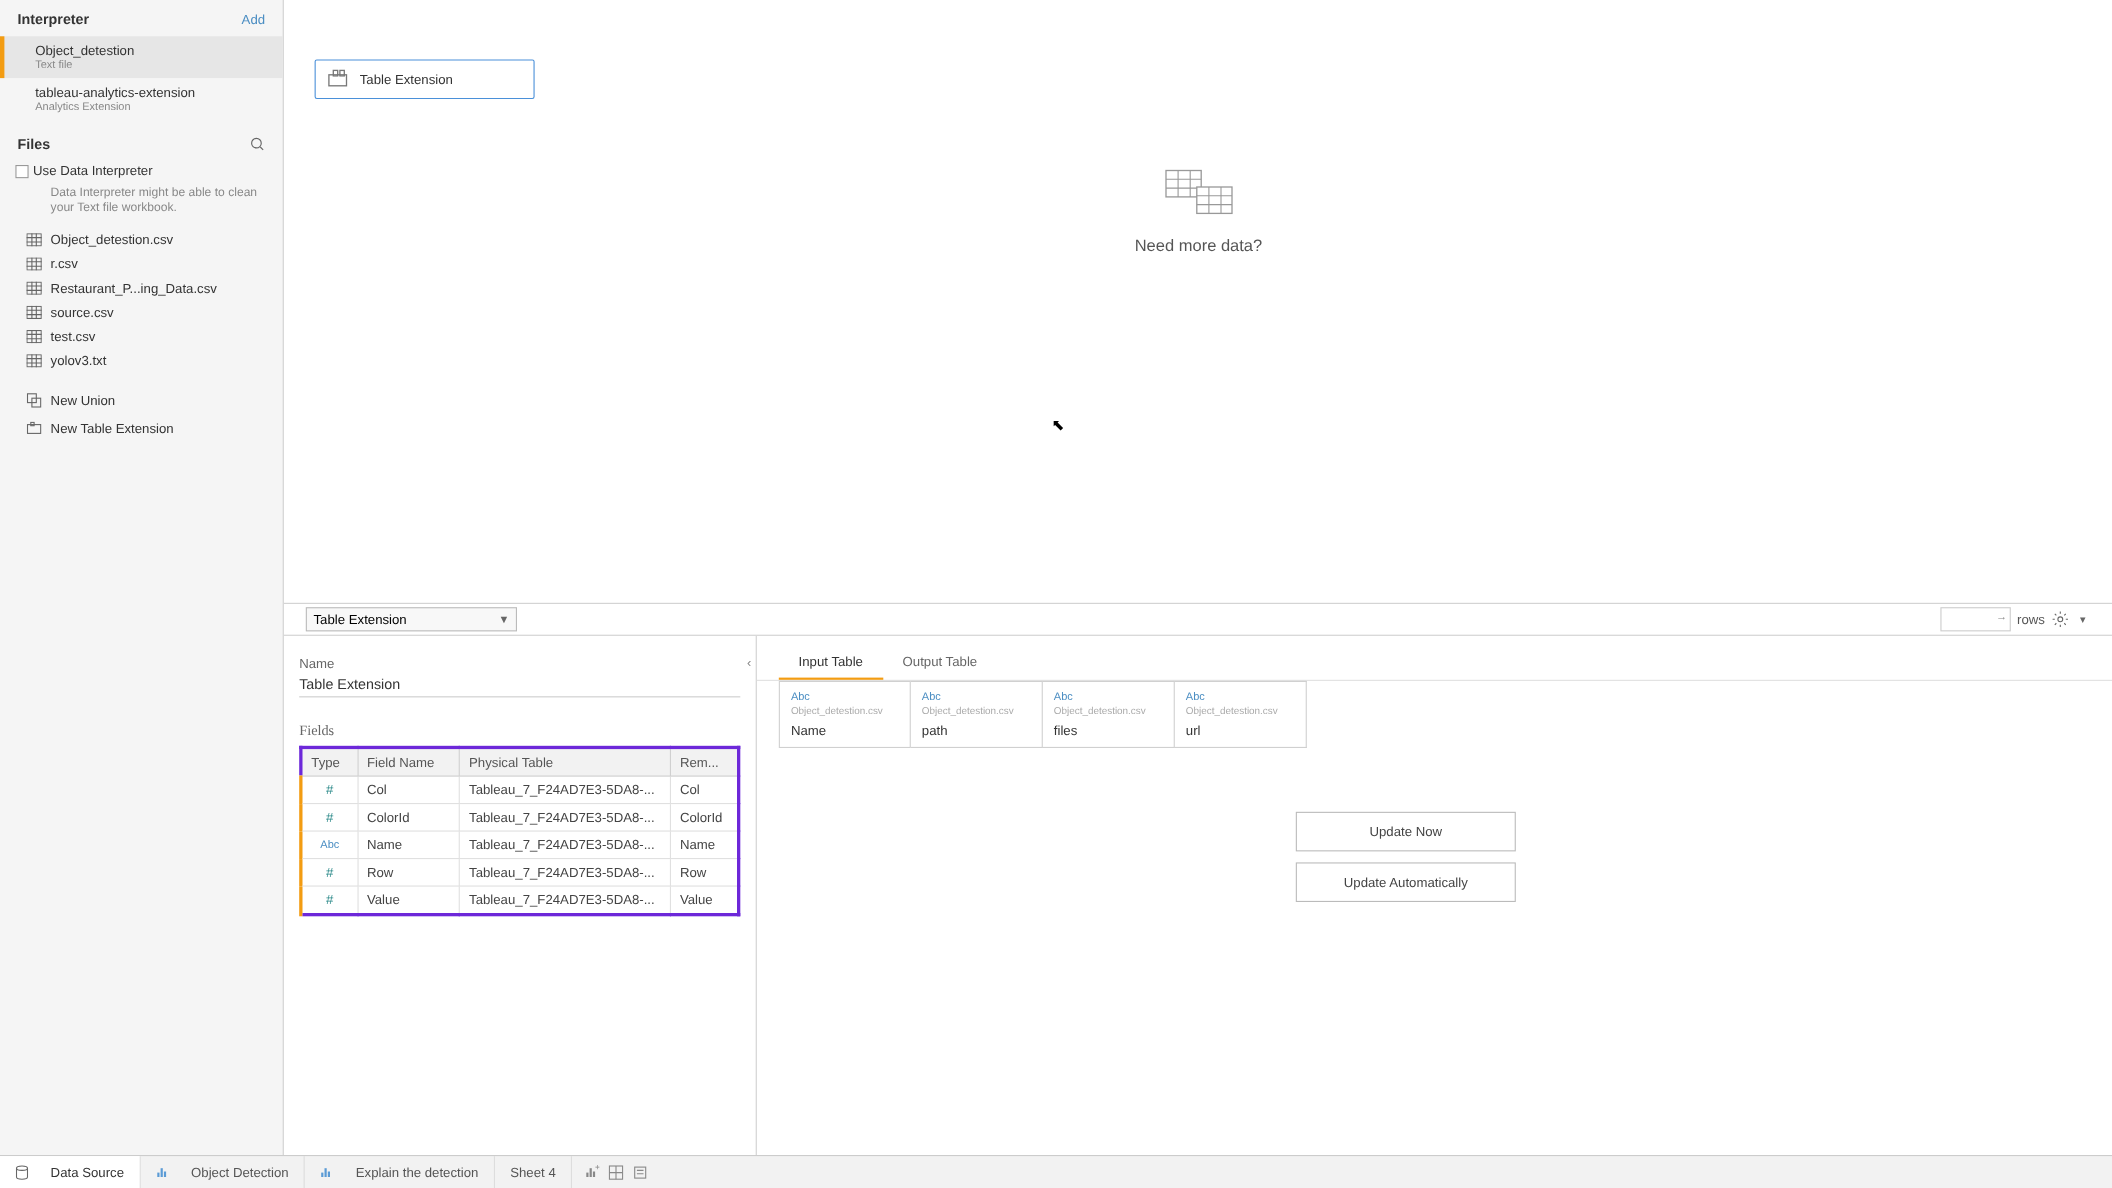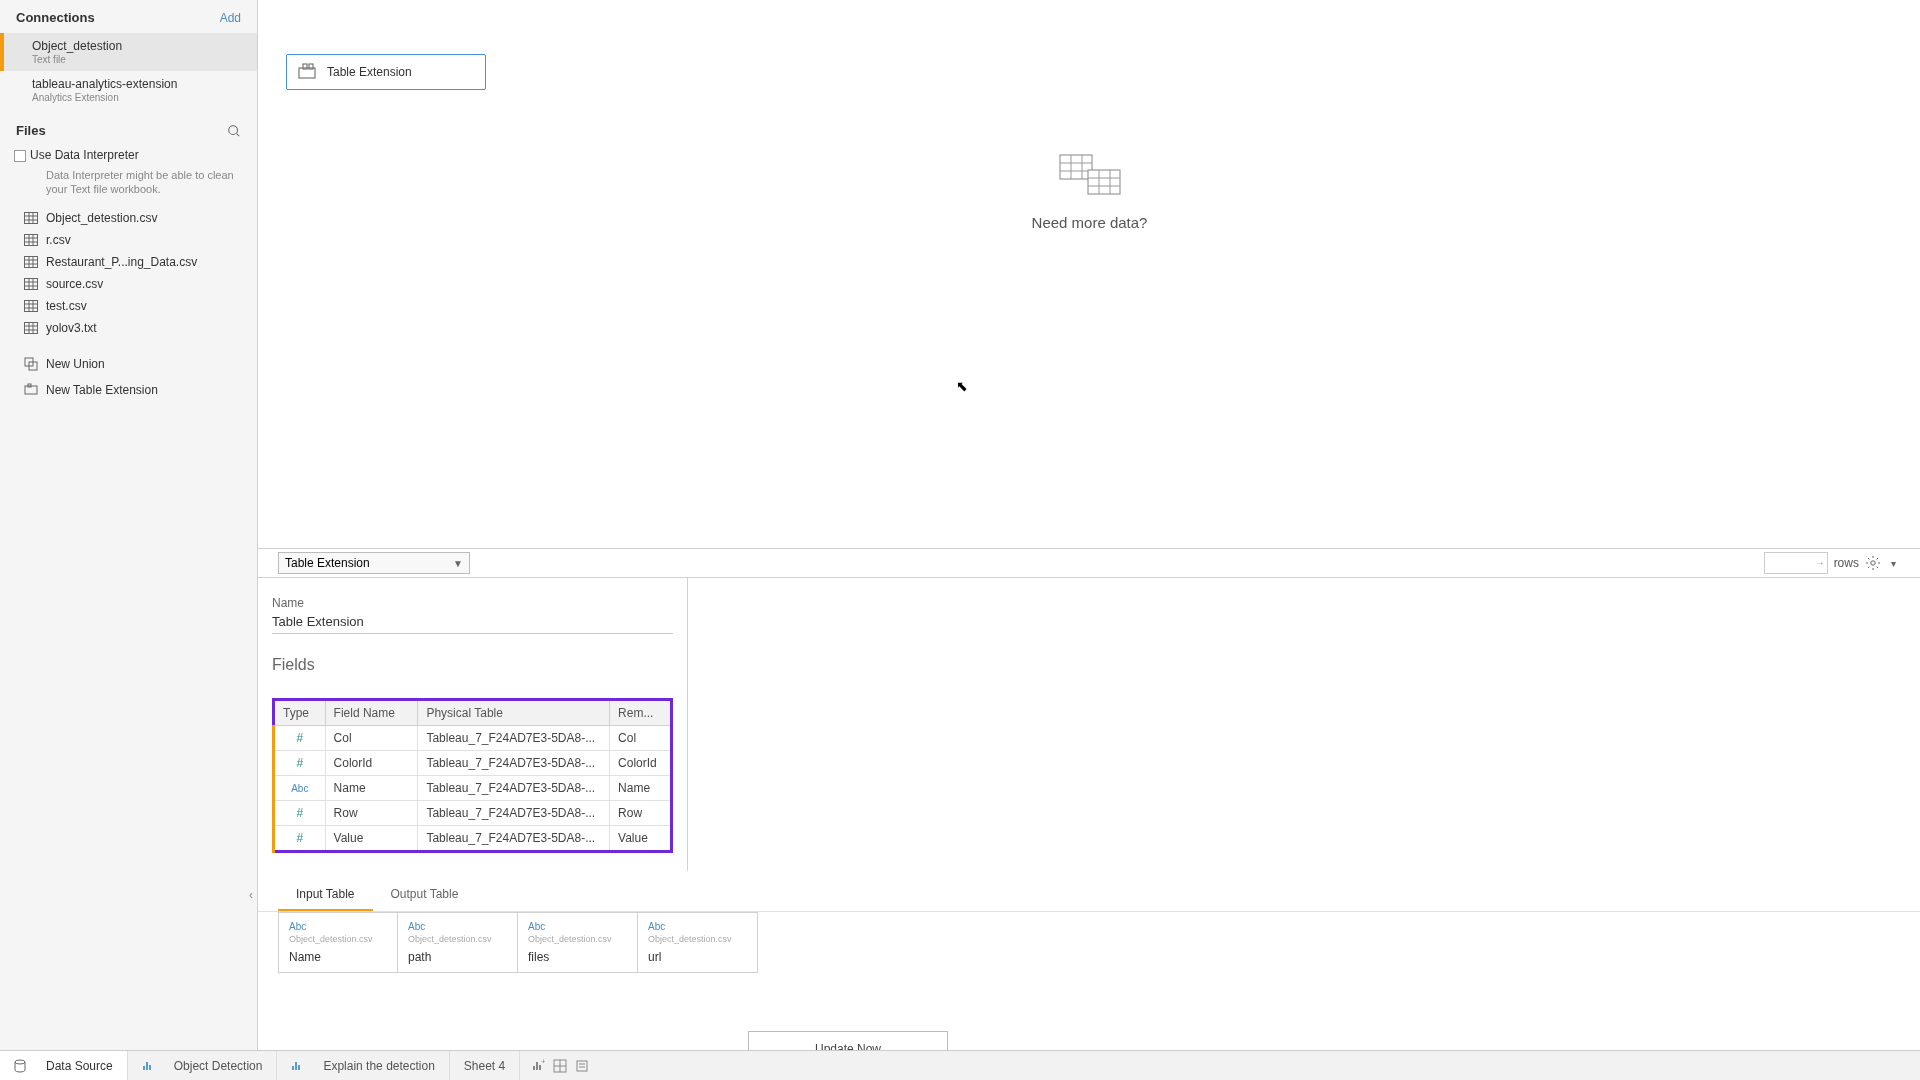--- a/index.html
+++ b/index.html
@@ -37,26 +37,26 @@
 .mid-bar { position: absolute; left: 0; right: 0; top: 548px; height: 30px; border-top: 1px solid #d0d0d0; border-bottom: 1px solid #d0d0d0; display: flex; align-items: center; padding: 0 20px; }
 .ds-select { width: 192px; height: 22px; border: 1px solid #bbb; background: #f8f8f8; font-size: 12px; padding: 0 6px; display:flex; align-items:center; justify-content:space-between; }
 .mid-right { margin-left: auto; display: flex; align-items: center; gap: 6px; }
 .rows-input { width: 64px; height: 22px; border: 1px solid #ccc; font-size: 11px; text-align: right; padding-right: 14px; position: relative; background:#fff; }
 .rows-arrow { position:absolute; right:2px; top:3px; font-size:10px; color:#888;}
 .rows-label { font-size: 12px; color: #555; }
 .gear { width: 16px; height: 16px; color: #666; }
 .dd { font-size: 10px; color: #666; padding: 0 4px; }
 
 
-.bottom { position: absolute; left: 0; right: 0; top: 578px; bottom: 0; display: flex; flex-direction: column; }
+.bottom { position: absolute; left: 0; right: 0; top: 578px; bottom: 0; display: flex; }
 .bottom-left { width: 430px; padding: 18px 14px; border-right: 1px solid #d0d0d0; overflow:hidden;}
 .bottom-right { flex: 1; position: relative; }
 .nm-label { font-size: 12px; color: #666; margin-bottom: 4px; }
 .nm-val { font-size: 13px; color: #333; border-bottom: 1px solid #ccc; padding-bottom: 4px; margin-bottom: 22px; }
-.fd-label { font-size: 16px; color: #666; margin-bottom: 24px; }
+.fd-label { font-size: 13px; color: #666; margin-bottom: 6px; font-family: Liberation Serif, serif; }
 .fields-tbl { width: 100%; border: 3px solid #6d28d9; border-collapse: collapse; font-size: 12px; }
 .fields-tbl th { background: #f2f2f2; border: 1px solid #d0d0d0; padding: 5px 8px; text-align: left; font-weight: 400; color: #555; }
 .fields-tbl td { border: 1px solid #e0e0e0; padding: 5px 8px; color: #444; white-space: nowrap; overflow: hidden; text-overflow: ellipsis; }
 .fields-tbl td.type { text-align: center; color: #2e8b8b; }
 .fields-tbl td.type.abc { color: #4a8dc2; font-size:10px;}
 .left-accent { border-left: 3px solid #f39c12 !important; }
 
 .collapse-chev { position: absolute; left: -14px; top: 14px; width: 14px; height: 20px; display:flex;align-items:center;justify-content:center;color:#888;font-size:12px;cursor:pointer;}
 .tabs { display: flex; gap: 0; padding: 10px 0 0 20px; border-bottom: 1px solid #e0e0e0; }
 .tab { padding: 6px 18px 8px; font-size: 12px; color: #666; cursor: pointer; border-bottom: 2px solid transparent; }
@@ -80,21 +80,21 @@
 .bt-icons span { width: 20px; height: 20px; display:flex;align-items:center;justify-content:center;color:#666;cursor:pointer;font-size:14px;border:1px solid transparent;}
 
 
 .cursor { position: absolute; left: 698px; top: 378px; font-size: 14px; color: #000; pointer-events:none;}
 </style>
 </head>
 <body>
 
 <div class="sidebar">
   <div class="sidebar-header">
-    <span class="sidebar-title">Connections</span>
+    <span class="sidebar-title">Interpreter</span>
     <span class="sidebar-add">Add</span>
   </div>
   <div class="conn-item active">
     <div>Object_detestion</div>
     <div class="sub">Text file</div>
   </div>
   <div class="conn-item">
     <div>tableau-analytics-extension</div>
     <div class="sub">Analytics Extension</div>
   </div>

